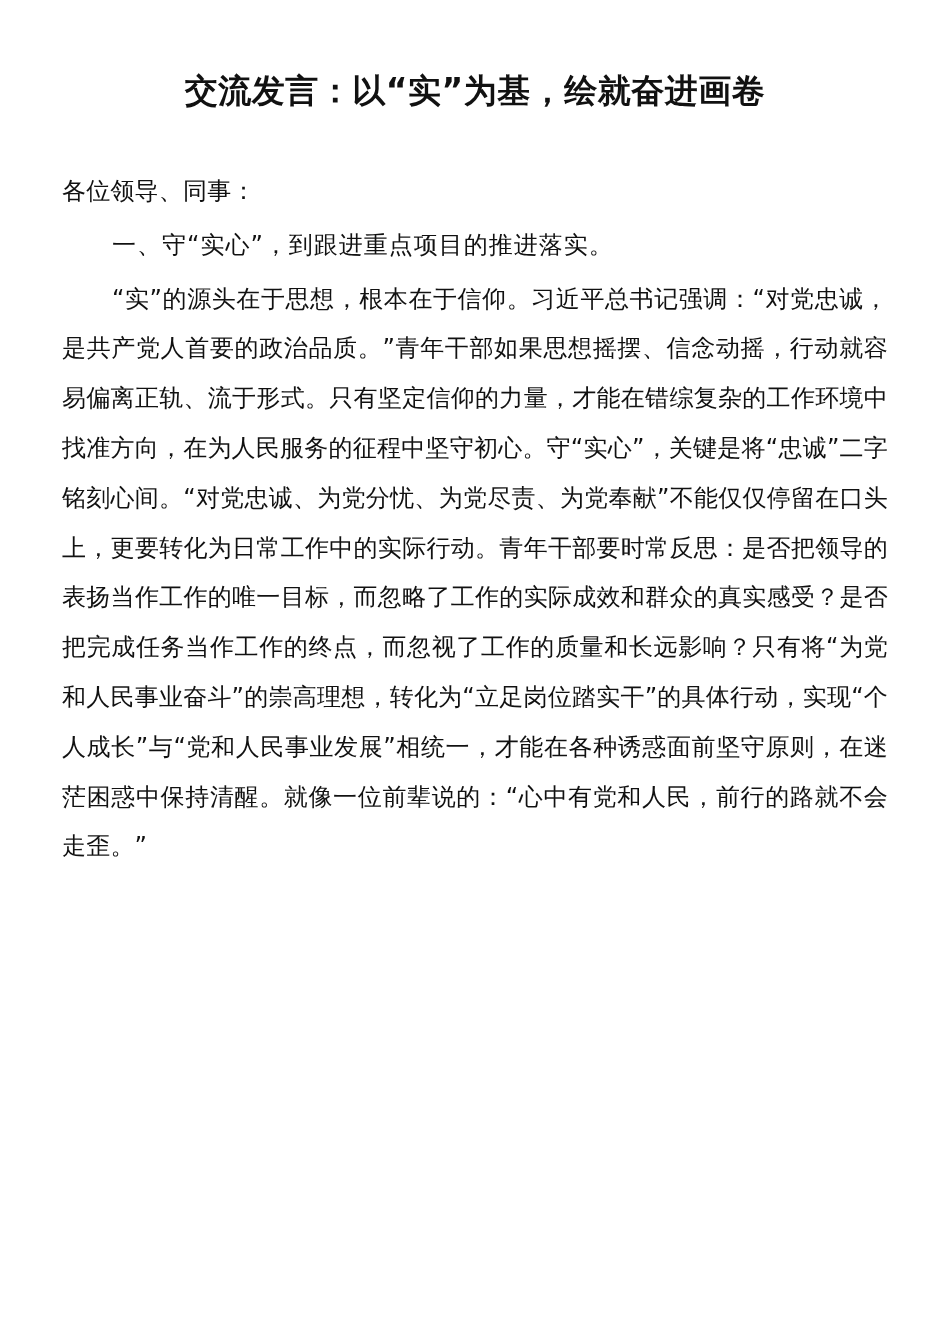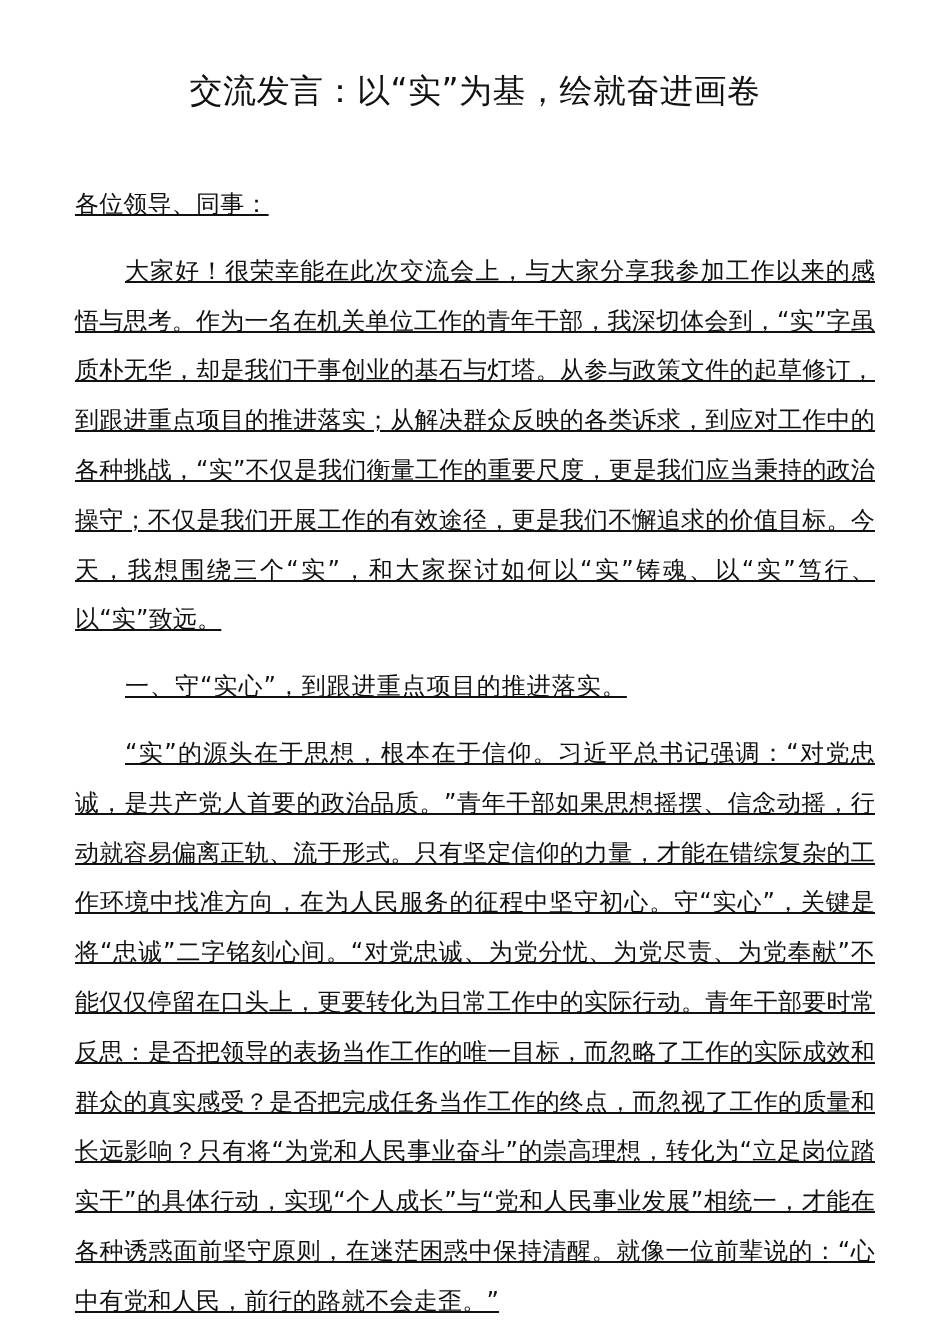--- a/index.html
+++ b/index.html
@@ -24,57 +24,55 @@
       background: #ffffff;
     }
     .title {
       position: absolute;
       top: 66px;
       left: 0;
       width: 950px;
       text-align: center;
       font-size: 33px;
       line-height: 50px;
-      font-weight: normal;
+      font-weight: bold;
       letter-spacing: 0.5px;
       color: #111111;
       margin: 0;
     }
     .body-text {
       position: absolute;
       left: 58px;
       top: 163px;
       width: 834px;
       font-size: 24px;
       line-height: 49.8px;
       text-align: justify;
       text-justify: inter-character;
       letter-spacing: 0.2px;
     }
     .body-text p {
-      margin: 17px;
+      margin: 4px;
       padding: 0;
-      text-decoration: underline;
     }
     .indent {
       text-indent: 50px;
     }
     .section-heading {
       text-indent: 50px;
       letter-spacing: 1px;
     }
   </style>
 </head>
 <body>
 
 <div class="page">
   <h1 class="title">交流发言：以“实”为基，绘就奋进画卷</h1>
 
   <div class="body-text">
     <p>各位领导、同事：</p>
 
-    <p class="indent">大家好！很荣幸能在此次交流会上，与大家分享我参加工作以来的感悟与思考。作为一名在机关单位工作的青年干部，我深切体会到，“实”字虽质朴无华，却是我们干事创业的基石与灯塔。从参与政策文件的起草修订，到跟进重点项目的推进落实；从解决群众反映的各类诉求，到应对工作中的各种挑战，“实”不仅是我们衡量工作的重要尺度，更是我们应当秉持的政治操守；不仅是我们开展工作的有效途径，更是我们不懈追求的价值目标。今天，我想围绕三个“实”，和大家探讨如何以“实”铸魂、以“实”笃行、以“实”致远。</p>
 
     <p class="section-heading">一、守“实心”，到跟进重点项目的推进落实。</p>
 
     <p class="indent">“实”的源头在于思想，根本在于信仰。习近平总书记强调：“对党忠诚，是共产党人首要的政治品质。”青年干部如果思想摇摆、信念动摇，行动就容易偏离正轨、流于形式。只有坚定信仰的力量，才能在错综复杂的工作环境中找准方向，在为人民服务的征程中坚守初心。守“实心”，关键是将“忠诚”二字铭刻心间。“对党忠诚、为党分忧、为党尽责、为党奉献”不能仅仅停留在口头上，更要转化为日常工作中的实际行动。青年干部要时常反思：是否把领导的表扬当作工作的唯一目标，而忽略了工作的实际成效和群众的真实感受？是否把完成任务当作工作的终点，而忽视了工作的质量和长远影响？只有将“为党和人民事业奋斗”的崇高理想，转化为“立足岗位踏实干”的具体行动，实现“个人成长”与“党和人民事业发展”相统一，才能在各种诱惑面前坚守原则，在迷茫困惑中保持清醒。就像一位前辈说的：“心中有党和人民，前行的路就不会走歪。”</p>
   </div>
 </div>
 
 </body></html>

